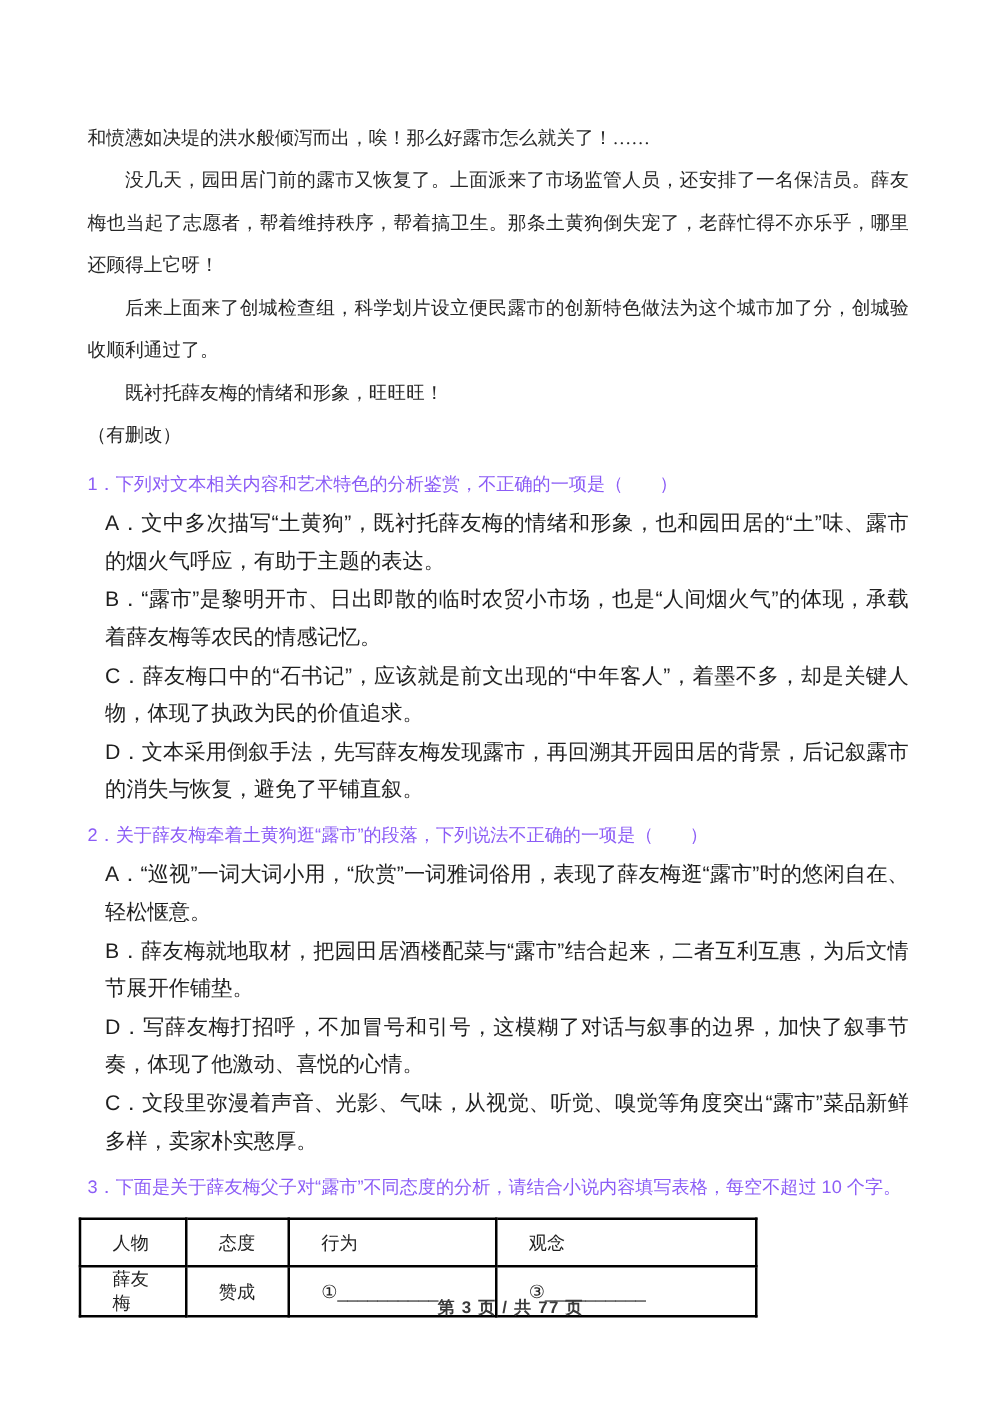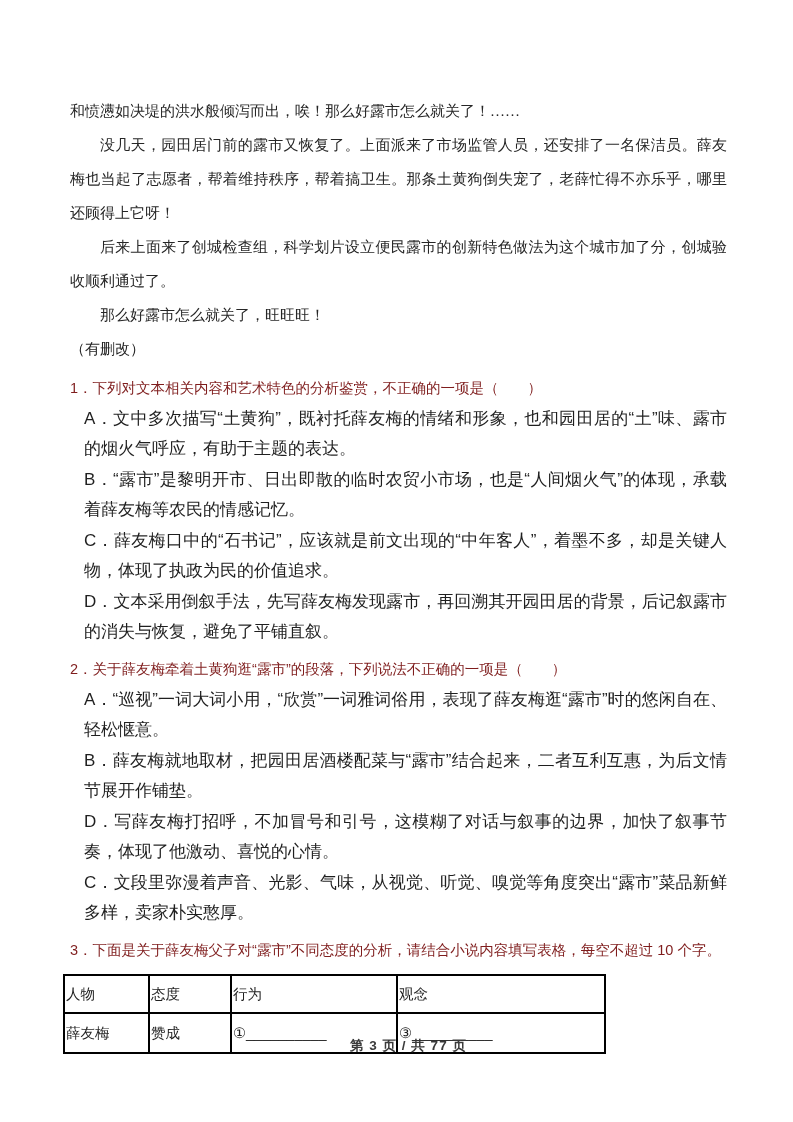--- a/index.html
+++ b/index.html
@@ -23,37 +23,37 @@
   .passage p.indent { text-indent:2em; }
   .source-note {
     font-family:"Liberation Serif", serif;
     font-size:14.5px; line-height:32px;
     text-align:right; color:#262626;
   }
   
   .question { margin-top:7px; }
   .stem {
     font-size:14.5px; line-height:30px;
-    text-align:justify; color:#7f1d1d;
+    text-align:justify; color:#8b5cf6;
   }
   .options { margin-left:14px; }
   .option {
     font-size:17px; line-height:30px;
     text-align:justify; margin-top:1px; color:#1f1f1f;
   }
   
   .analysis-table {
     border-collapse:collapse;
     margin-top:9px; margin-left:-7px;
     table-layout:fixed;
   }
   .analysis-table th, .analysis-table td {
     border:2px solid #000000;
     font-weight:normal; text-align:left; vertical-align:middle;
-    font-size:14.5px; padding:0 1px;
+    font-size:14.5px; padding:0 25px;
   }
   .analysis-table th { height:38px; }
   .analysis-table td { height:40px; }
   .col-person   { width:85px; }
   .col-attitude { width:82px; }
   .col-behavior { width:166px; }
   .col-concept  { width:208px; }
   
   .page-footer {
     position:absolute; top:1037px; left:12px;
@@ -65,21 +65,21 @@
 </style>
 </head>
 <body>
 
 <div class="page">
 
   <div class="passage">
     <p>和愤懑如决堤的洪水般倾泻而出，唉！那么好露市怎么就关了！……</p>
     <p class="indent">没几天，园田居门前的露市又恢复了。上面派来了市场监管人员，还安排了一名保洁员。薛友梅也当起了志愿者，帮着维持秩序，帮着搞卫生。那条土黄狗倒失宠了，老薛忙得不亦乐乎，哪里还顾得上它呀！</p>
     <p class="indent">后来上面来了创城检查组，科学划片设立便民露市的创新特色做法为这个城市加了分，创城验收顺利通过了。</p>
-    <p class="indent">那么好露市怎么就关了，旺旺旺！</p>
+    <p class="indent">既衬托薛友梅的情绪和形象，旺旺旺！</p>
     <p class="source-note">（有删改）</p>
   </div>
 
   <div class="question">
     <p class="stem"><span>1．</span><span>下列对文本相关内容和艺术特色的分析鉴赏，不正确的一项是（　　）</span></p>
     <div class="options">
       <p class="option"><span>A．</span><span>文中多次描写“土黄狗”，既衬托薛友梅的情绪和形象，也和园田居的“土”味、露市的烟火气呼应，有助于主题的表达。</span></p>
       <p class="option"><span>B．</span><span>“露市”是黎明开市、日出即散的临时农贸小市场，也是“人间烟火气”的体现，承载着薛友梅等农民的情感记忆。</span></p>
       <p class="option"><span>C．</span><span>薛友梅口中的“石书记”，应该就是前文出现的“中年客人”，着墨不多，却是关键人物，体现了执政为民的价值追求。</span></p>
       <p class="option"><span>D．</span><span>文本采用倒叙手法，先写薛友梅发现露市，再回溯其开园田居的背景，后记叙露市的消失与恢复，避免了平铺直叙。</span></p>

